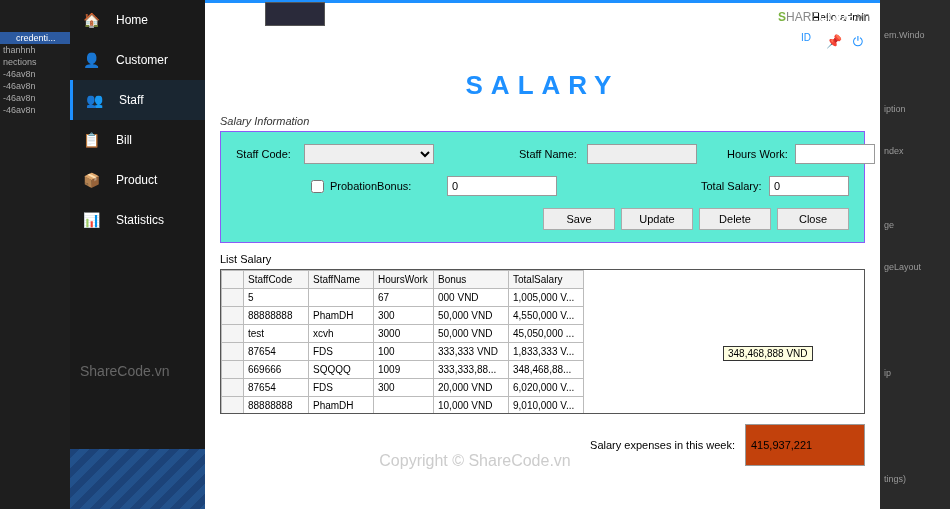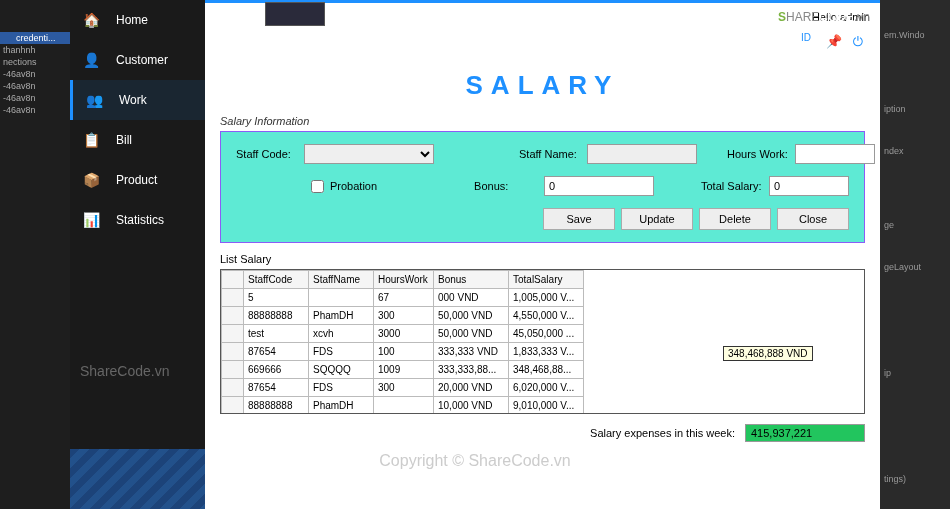--- a/index.html
+++ b/index.html
@@ -57,21 +57,21 @@
 th.rowhead, td.rowhead { width: 22px; background: #f5f5f5; }
 .col-code { width: 65px; }
 .col-name { width: 65px; }
 .col-hours { width: 60px; }
 .col-bonus { width: 75px; }
 .col-total { width: 75px; }
 
 .tooltip { position: absolute; background: #ffffe1; border: 1px solid #333; padding: 1px 4px; font-size: 10px; top: 346px; left: 518px; }
 
 .bottom { display: flex; justify-content: flex-end; align-items: center; padding: 10px 15px; font-size: 11px; gap: 10px; }
-.bottom input { border: 1px solid #999; padding: 2px 5px; width: 120px; font-size: 11px; background: #22c55e; }
+.bottom input { border: 1px solid #999; padding: 14px 5px; width: 120px; font-size: 11px; background: #c2410c; }
 
 .wm-center { position: absolute; top: 452px; left: 50%; transform: translateX(-50%); color: #ccc; font-size: 16px; pointer-events: none; }
 .wm-logo { position: absolute; top: 10px; right: 80px; color: #888; font-size: 12px; pointer-events: none; }
 .wm-logo .s { color: #7cb342; font-weight: bold; }
 .wm-logo .blue { color: #ffffff; }
 </style>
 </head>
 <body>
 
 <div class="bg-left">
@@ -110,21 +110,21 @@
       <div class="sidebar-item">
         <span class="icon">🏠</span>
         <span>Home</span>
       </div>
       <div class="sidebar-item">
         <span class="icon">👤</span>
         <span>Customer</span>
       </div>
       <div class="sidebar-item active">
         <span class="icon">👥</span>
-        <span>Work</span>
+        <span>Staff</span>
       </div>
       <div class="sidebar-item">
         <span class="icon">📋</span>
         <span>Bill</span>
       </div>
       <div class="sidebar-item">
         <span class="icon">📦</span>
         <span>Product</span>
       </div>
       <div class="sidebar-item">
@@ -170,21 +170,21 @@
         <div class="form-group" style="margin-left:auto;margin-right:0;">
           <label>Hours Work:</label>
           <input class="hours-input" style="">
         </div>
       </div>
       <div class="form-row">
         <div class="checkbox-group">
           <input type="checkbox" style="">
           <span>Probation</span>
         </div>
-        <div class="form-group" style="margin-left:97px;">
+        <div class="form-group" style="">
           <label style="min-width:70px;">Bonus:</label>
           <input class="bonus-input" value="0" style="">
         </div>
         <div class="form-group" style="margin-left:auto;margin-right:0;">
           <label>Total Salary:</label>
           <input class="total-input" value="0" style="">
         </div>
       </div>
       <div class="buttons">
         <button>Save</button>

